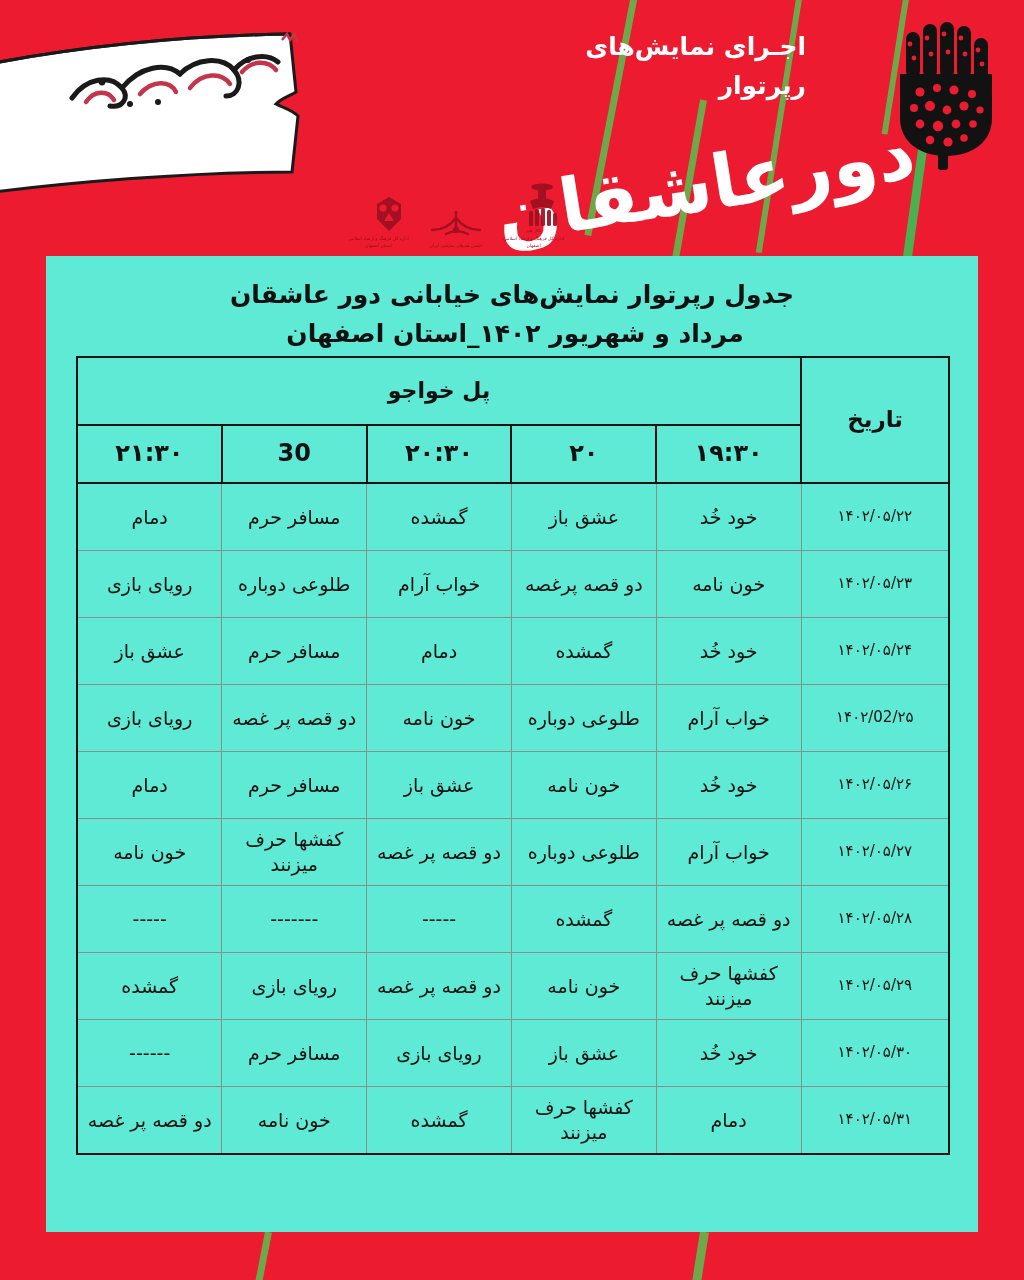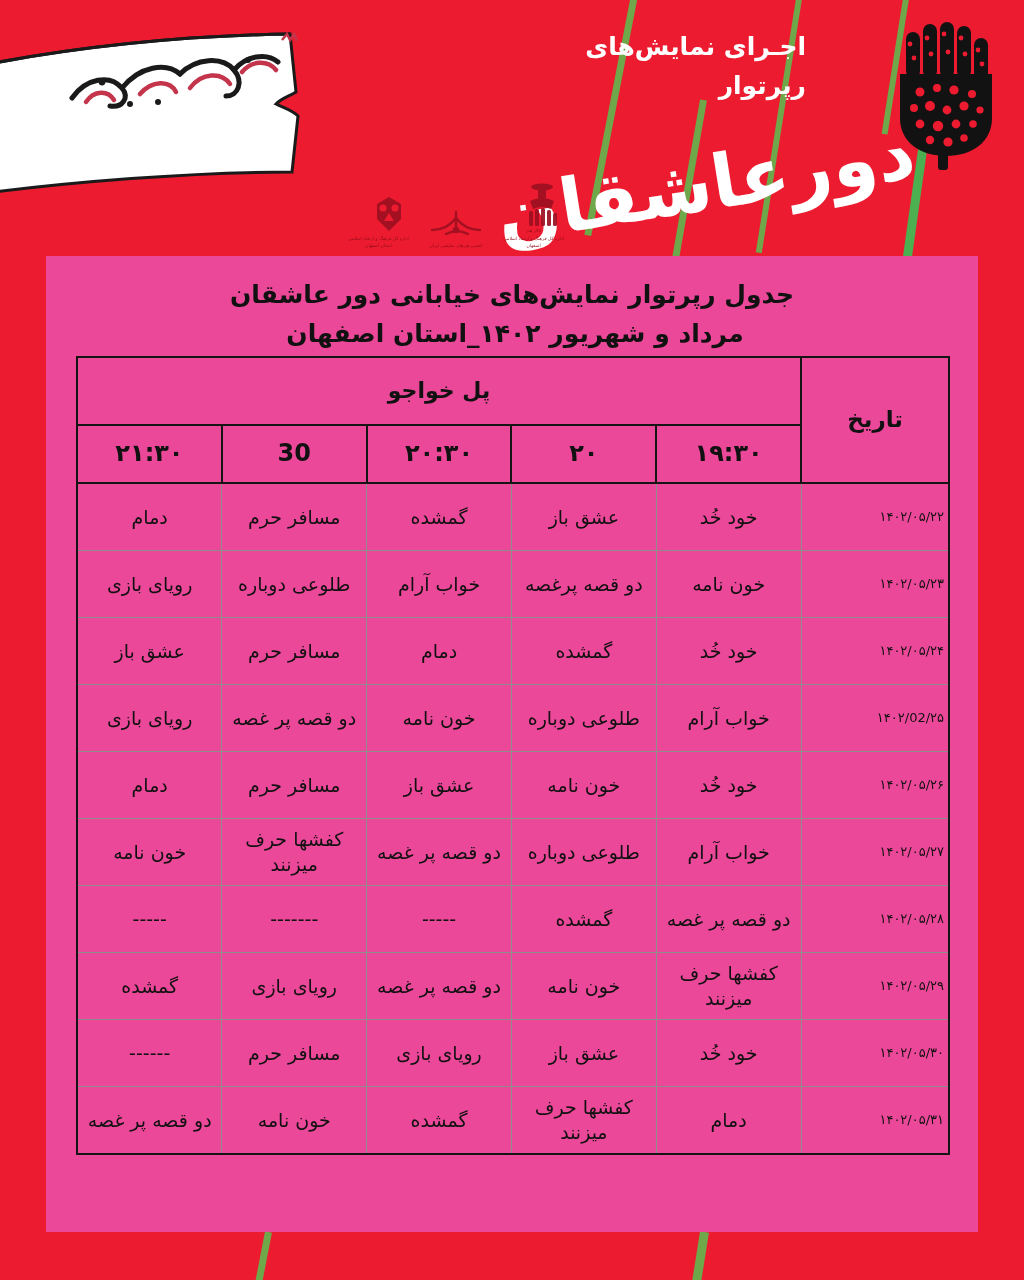--- a/index.html
+++ b/index.html
@@ -101,21 +101,21 @@
     line-height: 1.45;
     margin-top: 1px;
     white-space: nowrap;
   }
 
   
   .card {
     position: absolute;
     left: 46px; top: 256px;
     width: 932px; height: 976px;
-    background: #ec4899;
+    background: #5eead4;
   }
 
   .card-title {
     padding-top: 20px;
     text-align: center;
     direction: rtl;
     color: #111111;
     font-weight: bold;
     font-size: 25px;
     line-height: 1.55;
@@ -144,21 +144,21 @@
   }
   table.sched thead th {
     border: 2px solid #141414;
     font-weight: bold;
     font-size: 21px;
   }
   table.sched thead th.venue { font-size: 22px; height: 54px; border-radius: 18px; }
   table.sched thead th.date  { font-size: 23px; text-align: center; }
   table.sched thead th.time  { height: 44px; font-size: 24px; }
   table.sched tbody td { height: 54px; }
-  table.sched tbody td.date-cell { font-size: 13px; text-align: right; }
+  table.sched tbody td.date-cell { font-size: 15px; }
   table.sched tbody tr td:first-child { }
   
   table.sched { border: 2px solid #141414; }
 
   .col-date { width: 148px; }
   .col-t    { width: 144.8px; }
 </style>
 </head>
 <body>
 

